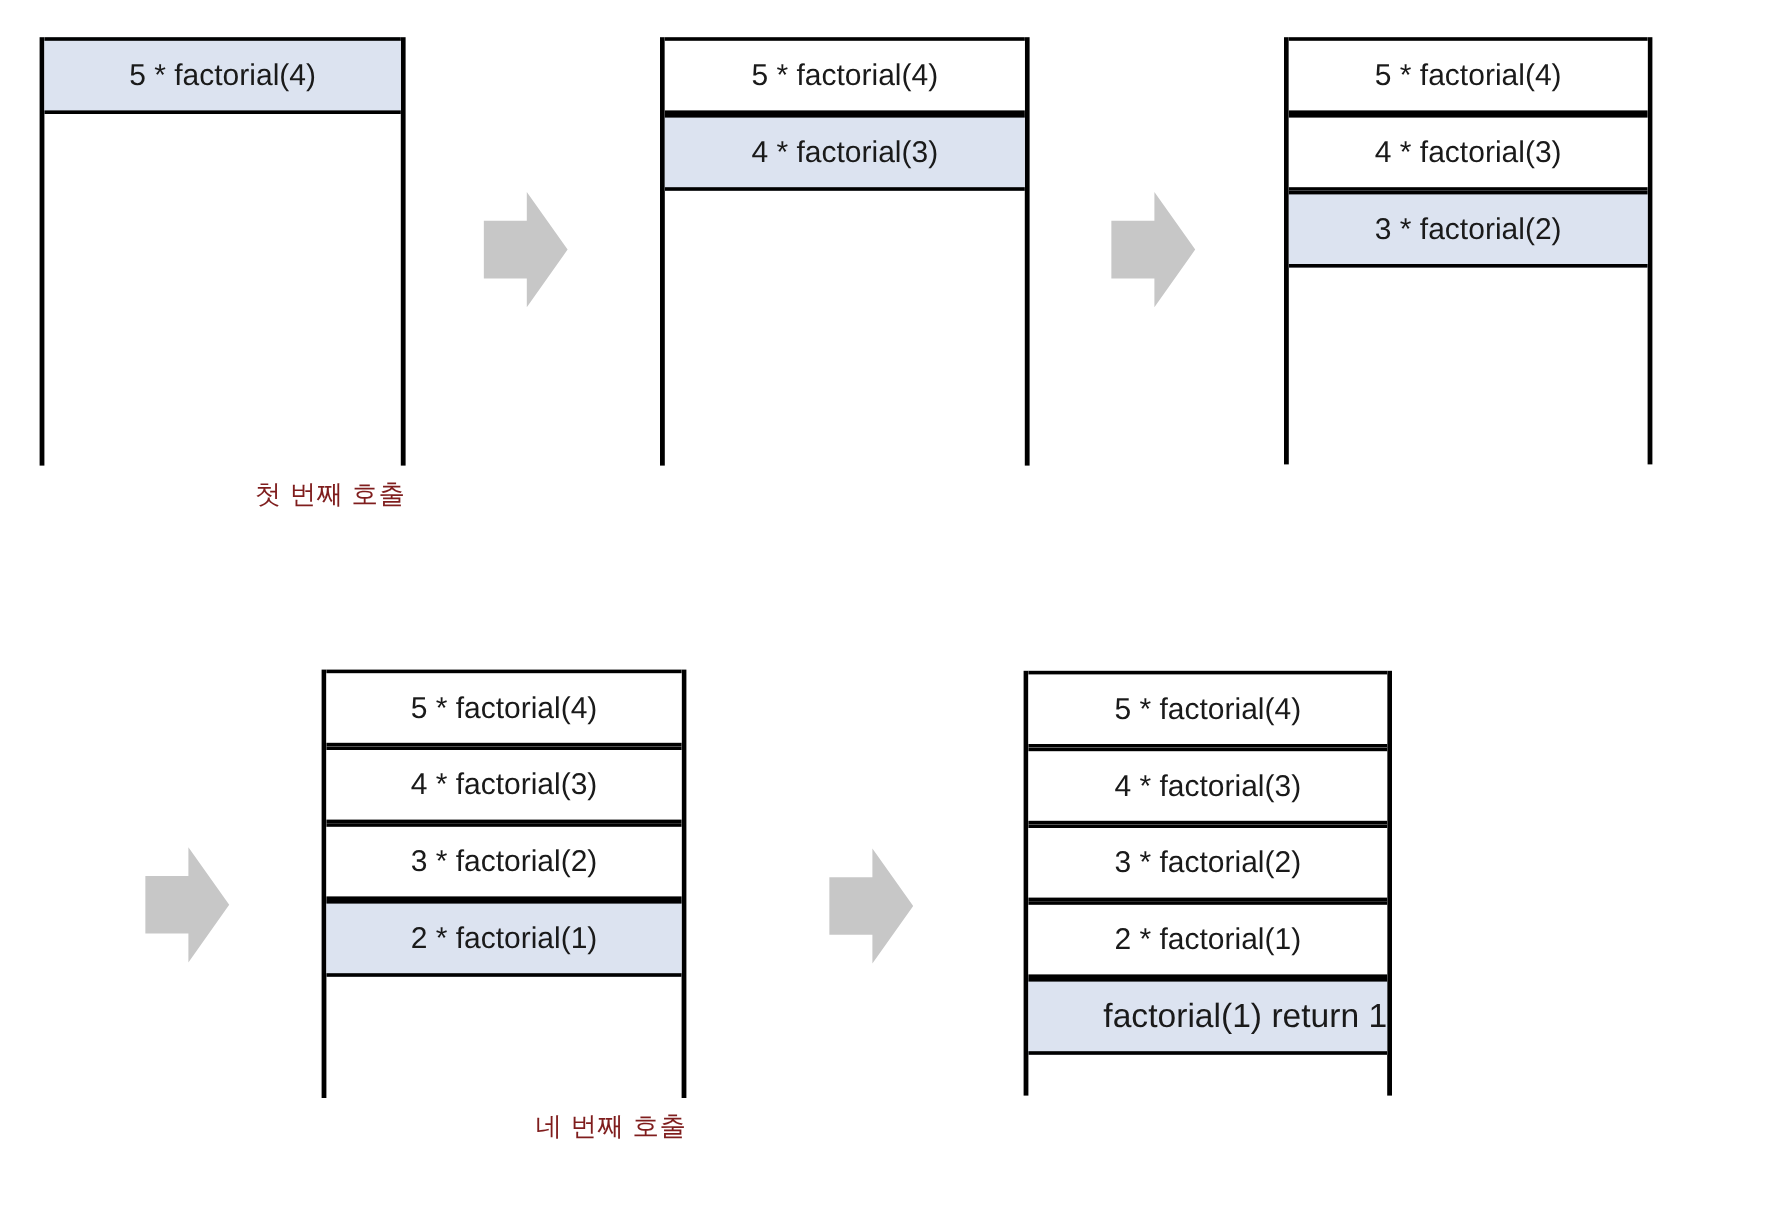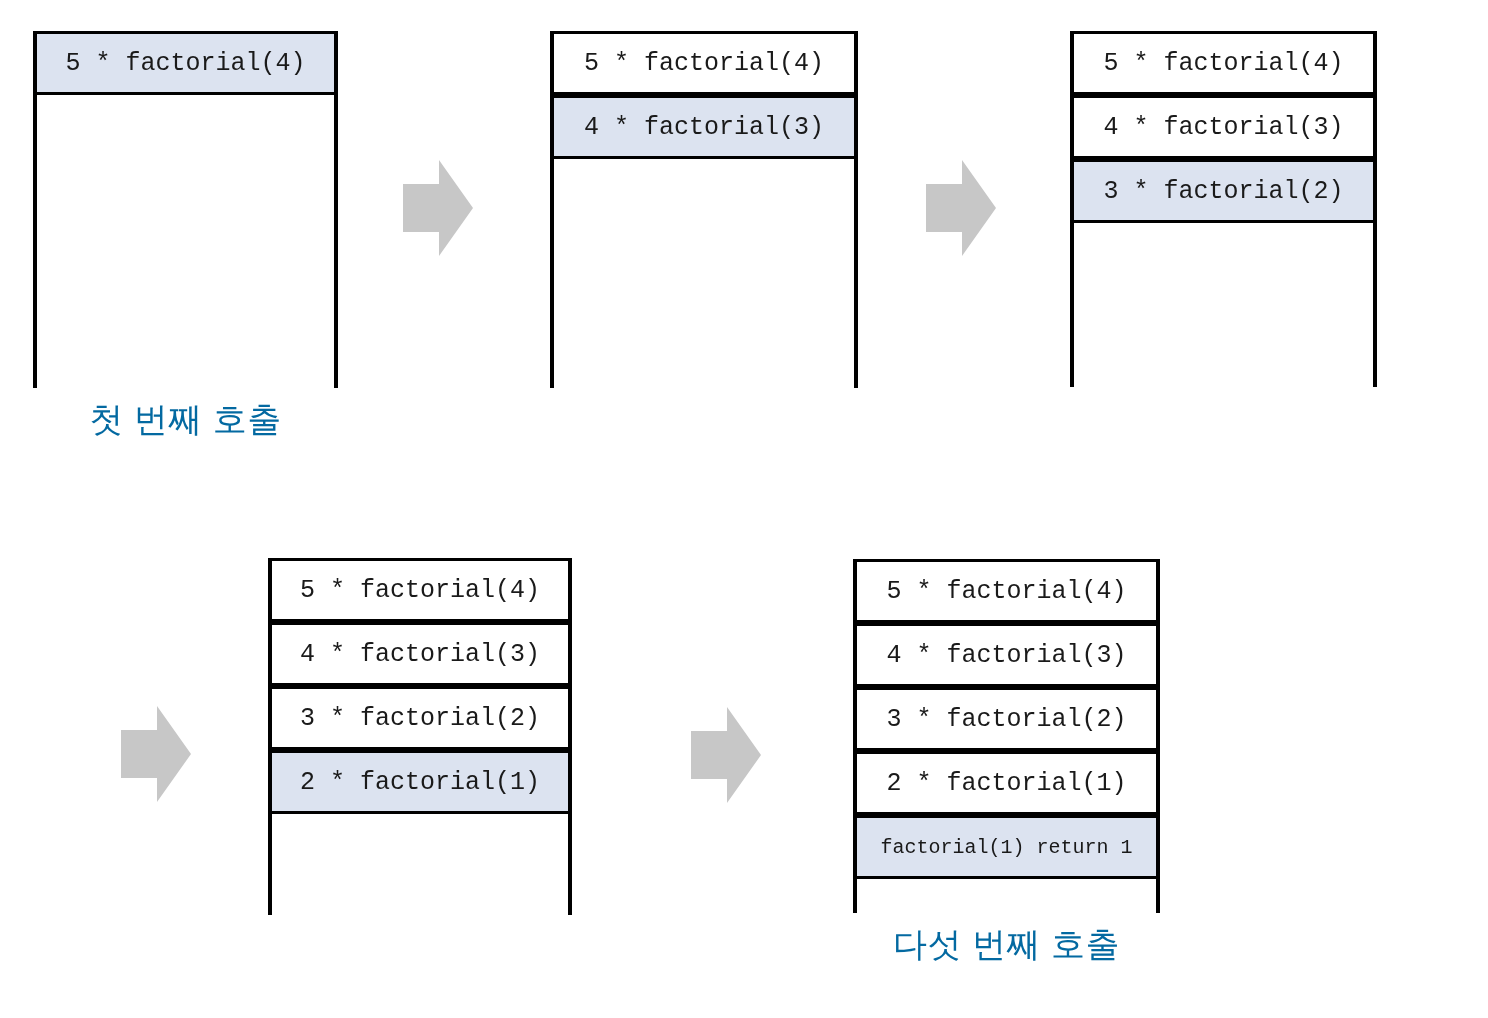--- a/index.html
+++ b/index.html
@@ -28,32 +28,32 @@
   }
   .frame{
     box-sizing:border-box;
     height:64px;
     border-top:3px solid var(--frame-border);
     border-bottom:3px solid var(--frame-border);
     background:var(--frame-fill);
     display:flex;
     align-items:center;
     justify-content:center;
-    font-family:Liberation Mono, monospace;
+    font-family:Liberation Sans, sans-serif;
     font-size:25px;
     color:var(--text);
     white-space:nowrap;
   }
   .frame.highlight{background:var(--highlight-fill);}
-  .frame.small{font-size:20px;}
+  .frame.small{font-size:28px;justify-content:flex-end;}
   .stack-label{
     margin-top:9px;
-    text-align:center;
-    font-size:34px;
-    color:#0369a1;
+    text-align:right;
+    font-size:22px;
+    color:#7f1d1d;
     letter-spacing:0.5px;
     white-space:nowrap;
   }
   .arrow{
     position:absolute;
     width:72px;height:100px;
     color:var(--arrow-fill);
   }
   .arrow svg{display:block;width:100%;height:100%;}
 </style>
@@ -122,20 +122,21 @@
       <div class="frame">
         <span>4 * factorial(3)</span>
       </div>
       <div class="frame">
         <span>3 * factorial(2)</span>
       </div>
       <div class="frame highlight">
         <span>2 * factorial(1)</span>
       </div>
     </div>
+    <div class="stack-label">네 번째 호출</div>
   </div>
 
   <div class="arrow" style="left:691px;top:705px;">
     <svg viewBox="0 0 72 100" aria-hidden="true">
       <polygon points="0,26 36,26 36,2 70,50 36,98 36,74 0,74" fill="currentColor"></polygon>
     </svg>
   </div>
 
   <div class="stack-group" style="left:853px;top:559px;width:307px;">
     <div class="rails" style="height:354px;">
@@ -148,16 +149,15 @@
       <div class="frame">
         <span>3 * factorial(2)</span>
       </div>
       <div class="frame">
         <span>2 * factorial(1)</span>
       </div>
       <div class="frame small highlight">
         <span>factorial(1) return 1</span>
       </div>
     </div>
-    <div class="stack-label">다섯 번째 호출</div>
   </div>
 
 </div>
 
 </body></html>

